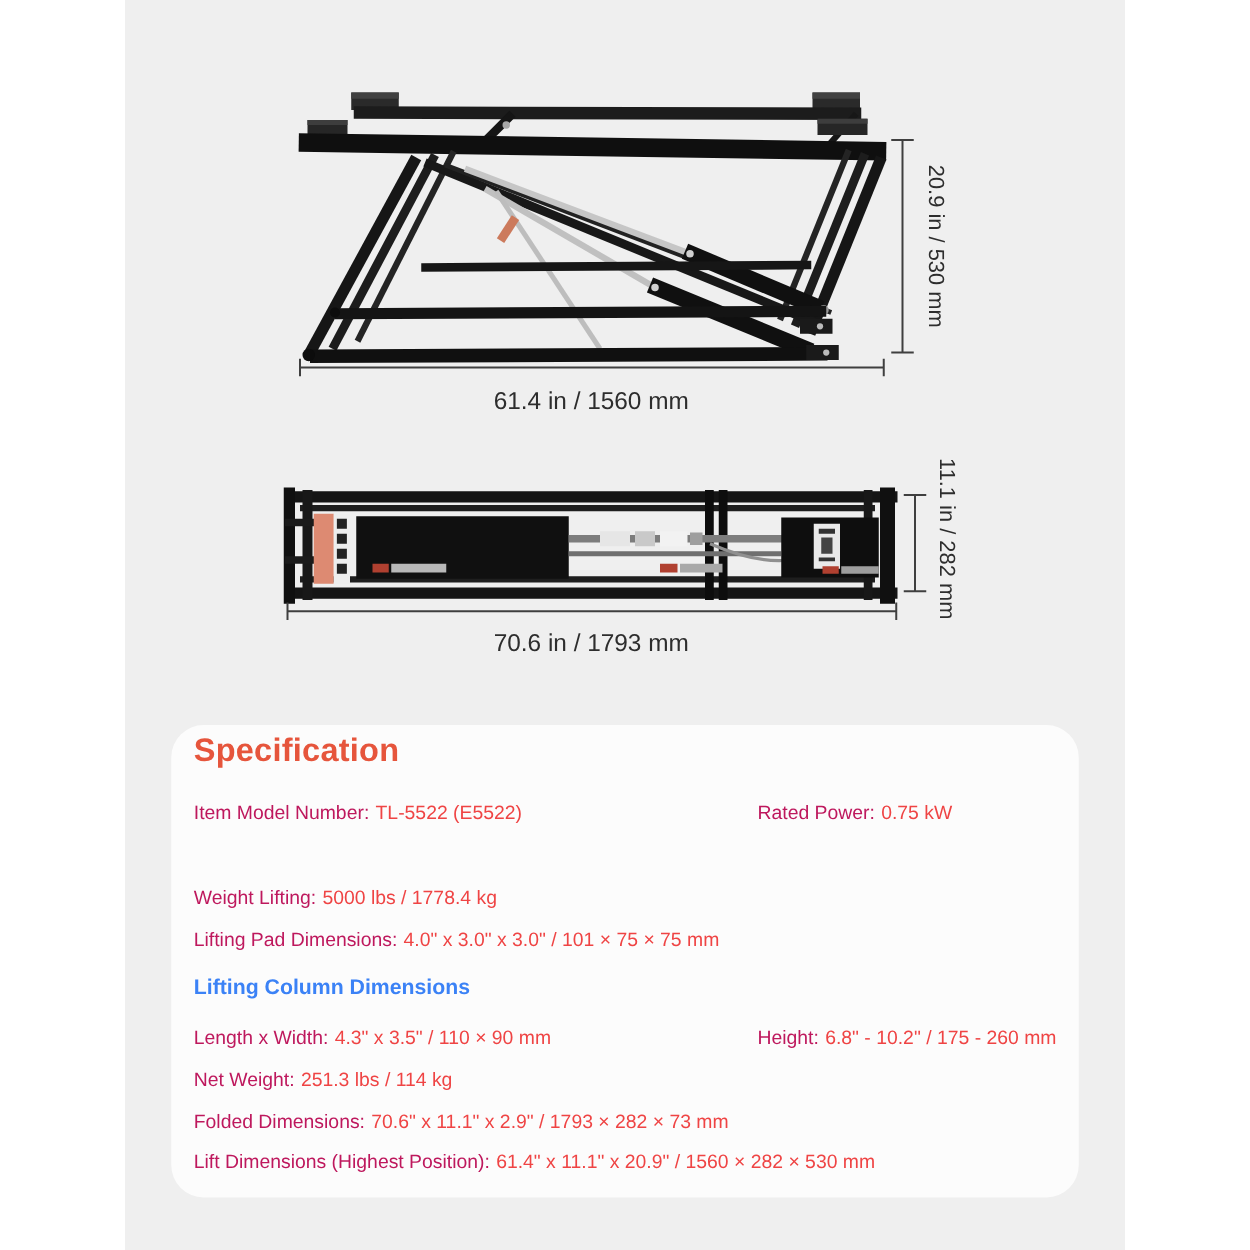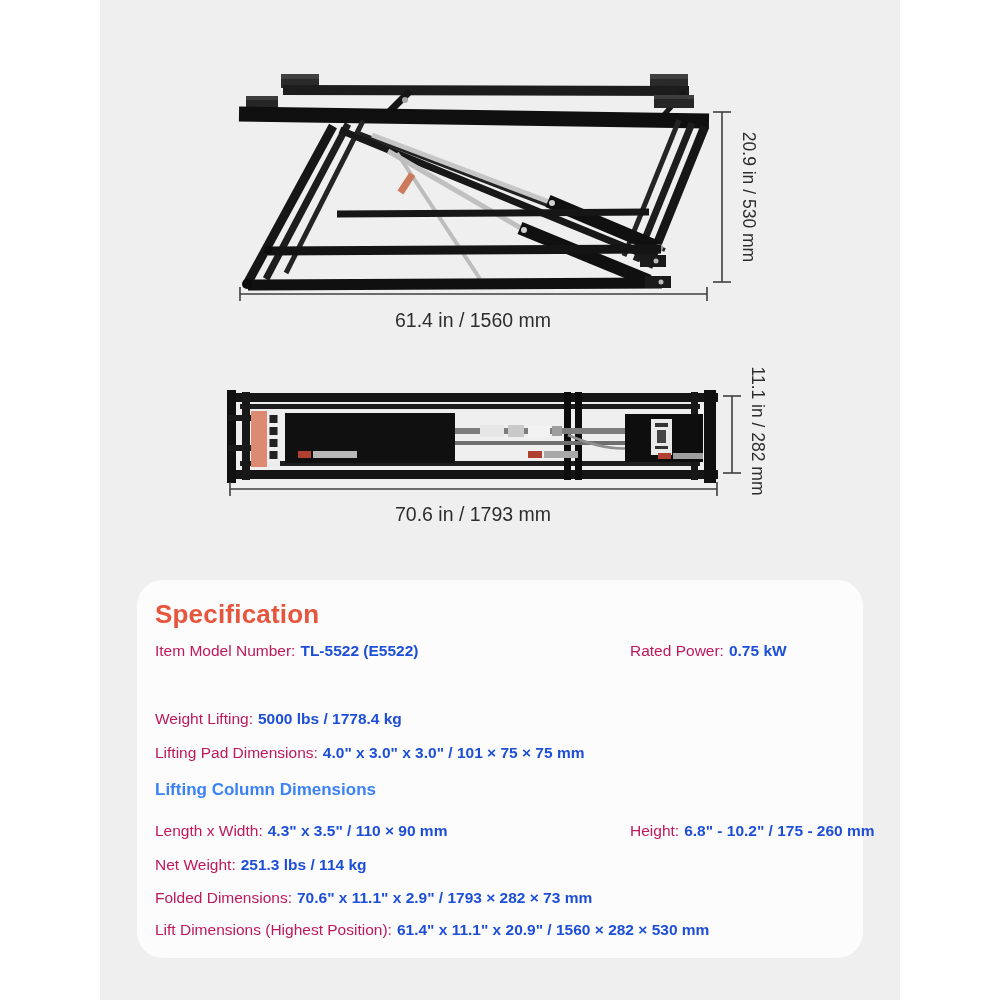--- a/index.html
+++ b/index.html
@@ -14,28 +14,28 @@
   }
   .diagram-svg{position:absolute;left:0;display:block;}
   #raised-svg{top:0;width:800px;height:350px;}
   #folded-svg{top:355px;width:800px;height:185px;}
 
   .spec-card{
     position:absolute;left:37px;top:580px;width:726px;height:378px;
     background:#fcfcfc;border-radius:26px;
   }
   .spec-title{
-    position:absolute;left:18px;top:19px;
+    position:absolute;left:18px;top:5px;
     font-size:26px;font-weight:bold;color:#e6553c;letter-spacing:0.2px;text-align:right;
   }
   .spec-row{position:absolute;left:0;width:726px;height:22px;font-size:15.5px;line-height:22px;white-space:nowrap;}
   .spec-pair-left{position:absolute;left:18px;}
-  .spec-pair-right{position:absolute;left:493px;}
+  .spec-pair-right{position:absolute;left:469px;}
   .spec-label{color:#be185d;margin-right:5px;}
-  .spec-value{color:#1d4ed8;font-weight:bold;}
+  .spec-value{color:#ef4444;}
   .spec-subheading{
     position:absolute;left:18px;top:200px;
     font-size:17px;font-weight:bold;color:#3b82f6;
   }
   .r1{top:60px}.r2{top:94px}.r3{top:128px}.r4{top:162px}
   .r5{top:240px}.r6{top:274px}.r7{top:307px}.r8{top:339px}
 
   .dim-text{fill:#2d2d2d;font-family:"Liberation Sans",sans-serif;}
 </style>
 </head>

